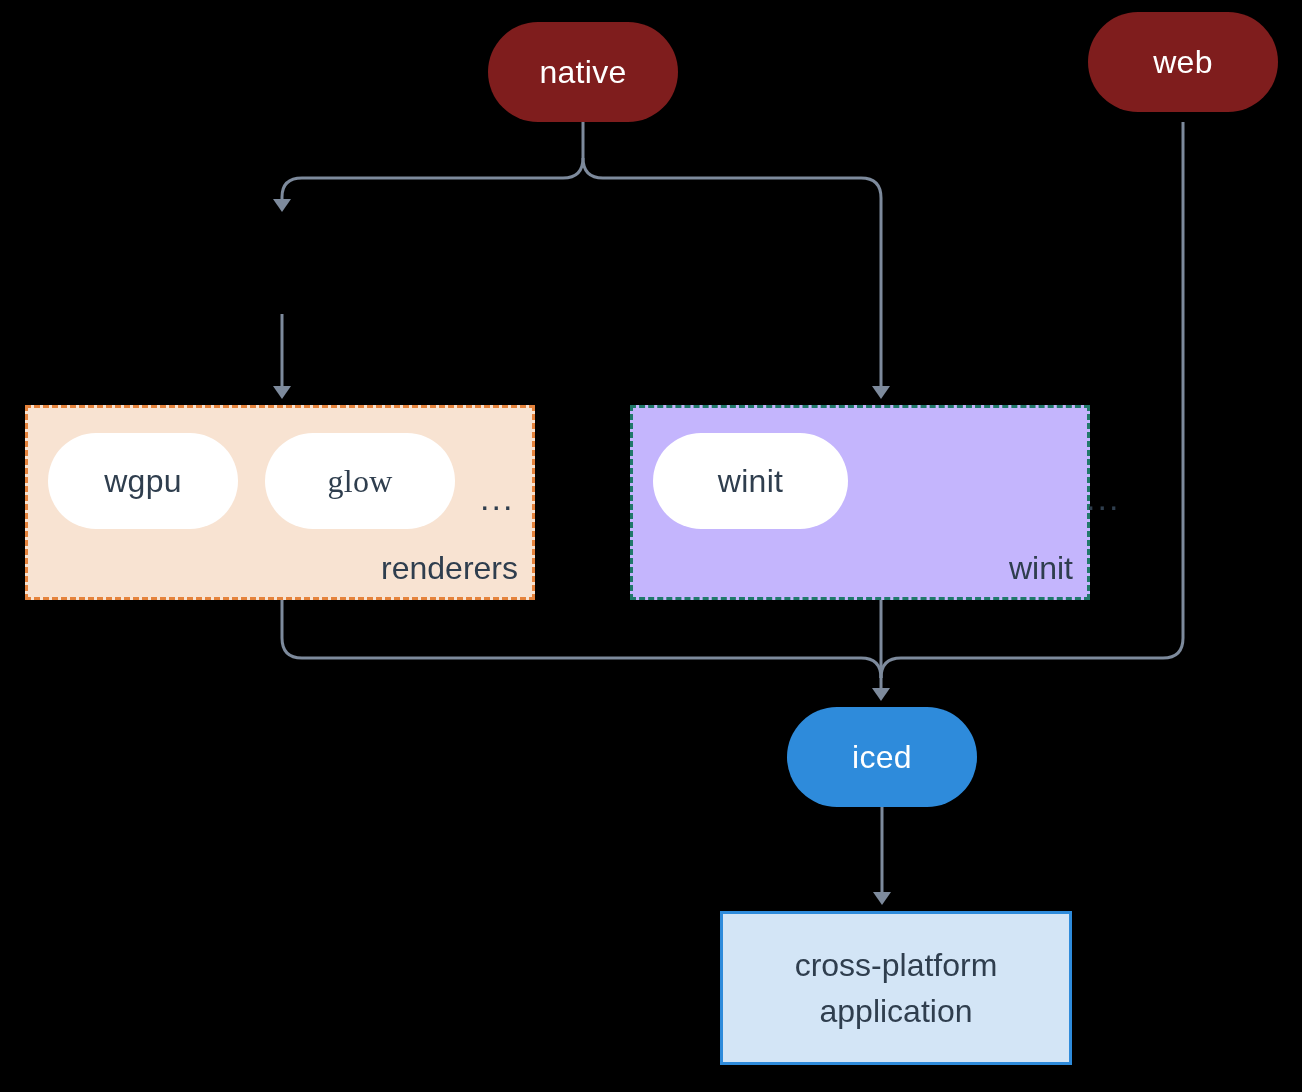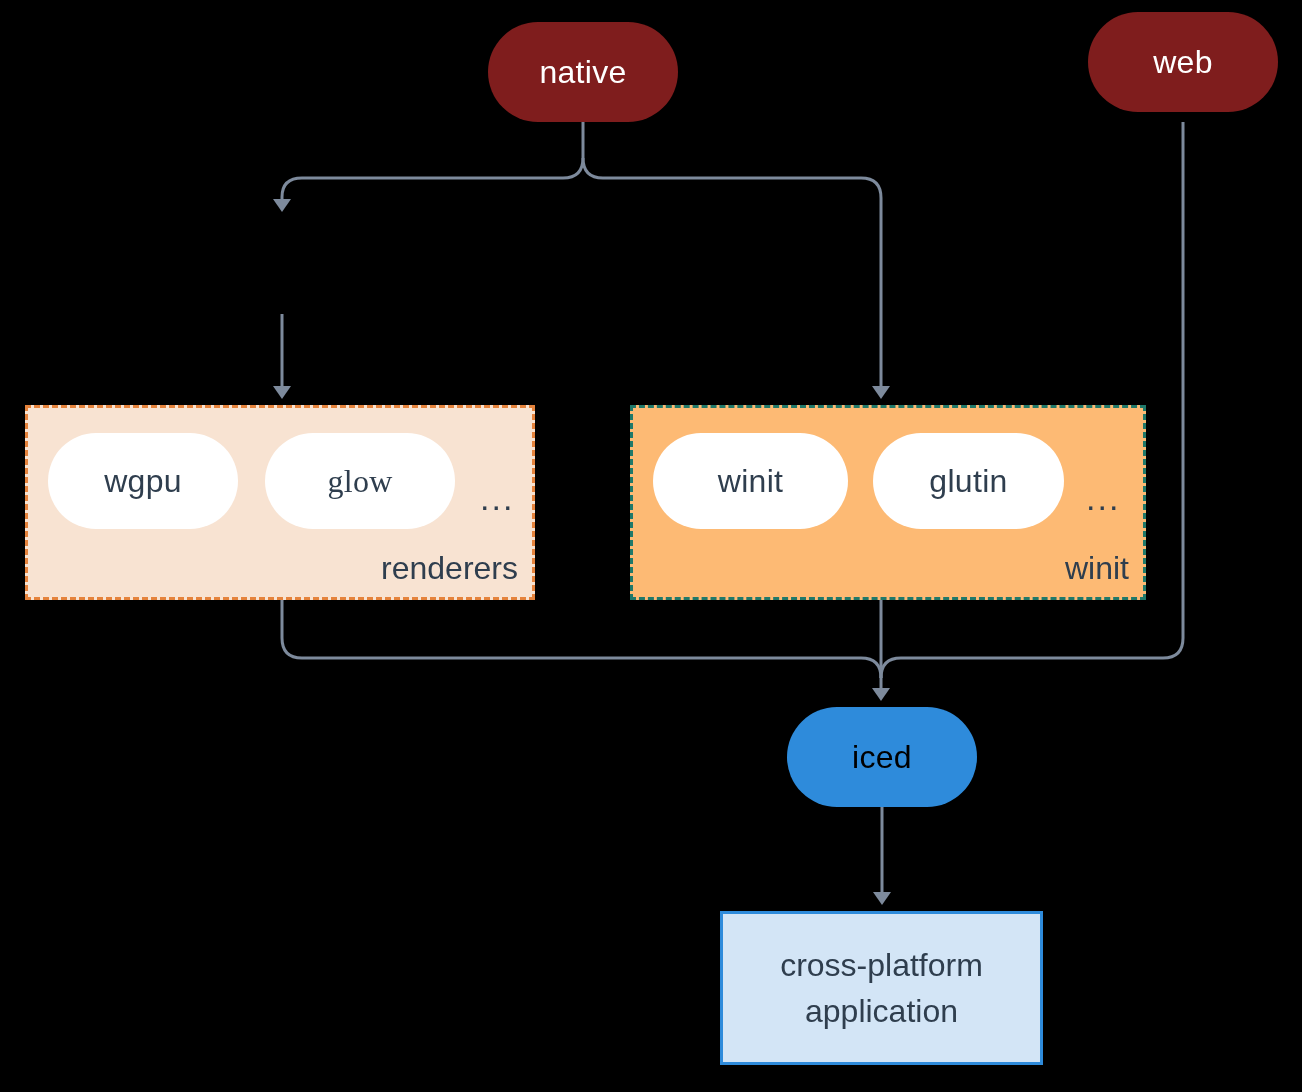--- a/index.html
+++ b/index.html
@@ -16,52 +16,52 @@
   .pill {
     position: absolute;
     display: flex; align-items: center; justify-content: center;
     border-radius: 999px;
     font-size: 32px;
     letter-spacing: 0.3px;
     z-index: 2;
   }
   .pill.purple { background: #7f1d1d; color: #FFFFFF; width: 190px; height: 100px; }
   .pill.orange { background: #E5833C; color: #FFFFFF; width: 191px; height: 100px; }
-  .pill.blue   { background: #2E8BDB; color: #000000; width: 190px; height: 100px; }
+  .pill.blue   { background: #2E8BDB; color: #ffffff; width: 190px; height: 100px; }
   .pill.white  { background: #FFFFFF; color: #2F3E4E; height: 96px; }
 
   .group {
     position: absolute;
     z-index: 2;
   }
   .group.renderers {
     left: 25px; top: 405px; width: 510px; height: 195px;
     background: #F8E3D2;
     border: 3px dashed #E5833C;
     box-sizing: border-box;
   }
   .group.shells {
-    left: 630px; top: 405px; width: 516px; height: 195px;
-    background: #fdba74;
+    left: 630px; top: 405px; width: 460px; height: 195px;
+    background: #c4b5fd;
     border: 3px dashed #20796A;
     box-sizing: border-box;
   }
   .group .pill.white { position: absolute; top: 25px; text-align: center; }
   .group .ellipsis {
     position: absolute; top: 50%; transform: translateY(-62%);
     color: #2F3E4E; font-size: 34px; letter-spacing: 2px;
   }
   .group .group-label {
     position: absolute; right: 14px; bottom: 10px;
     color: #2F3E4E; font-size: 32px;
   }
 
   .app-box {
     position: absolute;
-    left: 720px; top: 911px; width: 323px; height: 154px;
+    left: 720px; top: 911px; width: 352px; height: 154px;
     background: #D3E5F6;
     border: 3px solid #2E8BDB;
     box-sizing: border-box;
     display: flex; align-items: center; justify-content: center;
     text-align: center;
     color: #2F3E4E;
     font-size: 32px; line-height: 46px;
     z-index: 2;
     padding: 0 10px;
   }
@@ -102,21 +102,20 @@
 
   <div class="group renderers">
     <div class="pill white" style="left:20px; width:190px;">wgpu</div>
     <div class="pill white" style="left:237px; width:190px;font-family:Liberation Serif, serif;">glow</div>
     <span class="ellipsis" style="left:452px;">...</span>
     <span class="group-label">renderers</span>
   </div>
 
   <div class="group shells">
     <div class="pill white" style="left:20px; width:195px;">winit</div>
-    <div class="pill white" style="left:240px; width:191px;">glutin</div>
     <span class="ellipsis" style="left:453px;">...</span>
     <span class="group-label">winit</span>
   </div>
 
   <div class="pill blue" style="left:787px; top:707px;">iced</div>
 
   <div class="app-box">
     <span>cross-platform application</span>
   </div>
 

